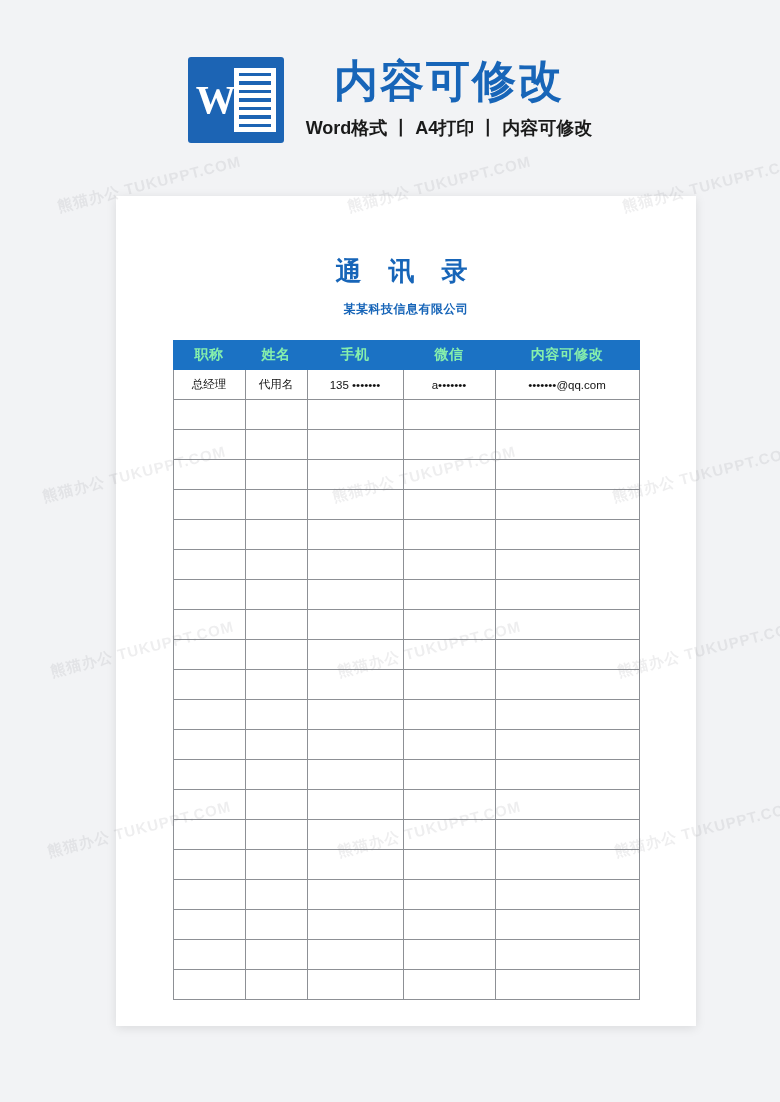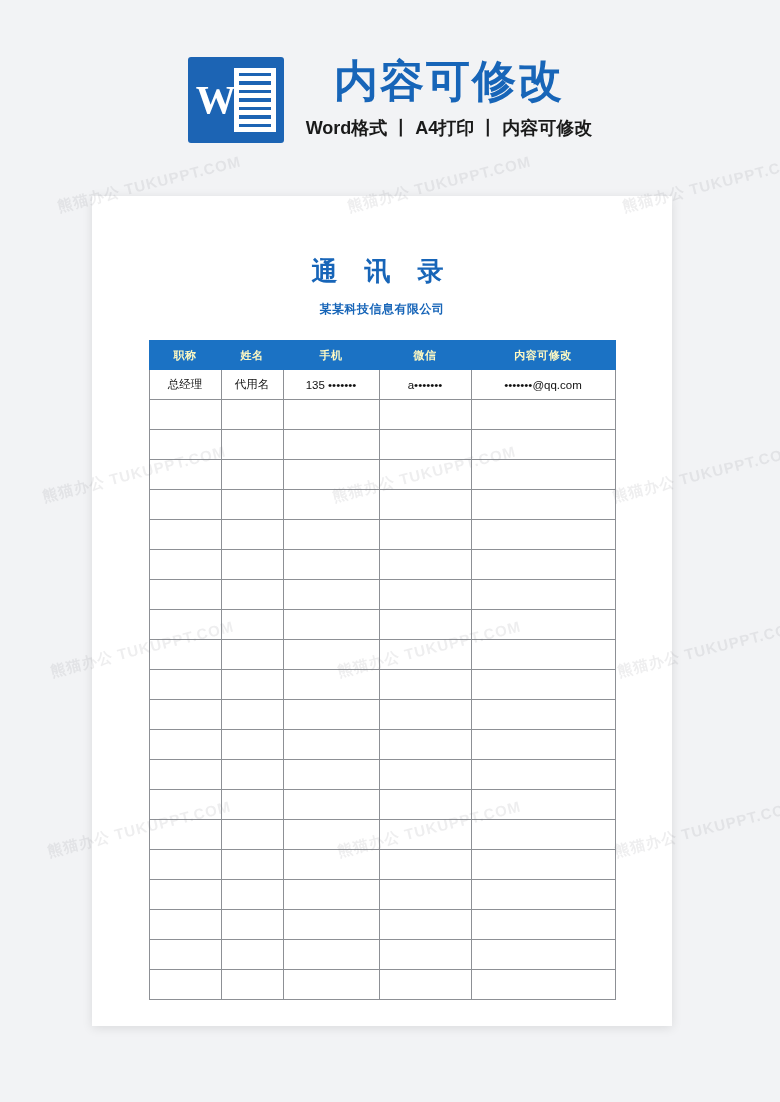--- a/index.html
+++ b/index.html
@@ -102,21 +102,21 @@
     margin-top: 8px;
     font-size: 18px;
     font-weight: bold;
     color: #1a1a1a;
     letter-spacing: 0px;
   }
 
   
   .paper {
     position: absolute;
-    left: 92px;
+    left: 116px;
     top: 196px;
     width: 580px;
     height: 830px;
     background: #ffffff;
     box-shadow: 0 2px 10px rgba(0,0,0,0.10);
     z-index: 3;
   }
   .doc-title {
     text-align: center;
     color: #1765b8;
@@ -136,22 +136,22 @@
   }
 
   table.contact-table {
     border-collapse: collapse;
     margin: 22px auto 0 auto;
     width: 466px;
     table-layout: fixed;
   }
   table.contact-table th {
     background: #1b72c4;
-    color: #fef9c3;
-    font-size: 11px;
+    color: #86efac;
+    font-size: 14px;
     font-weight: bold;
     height: 26px;
     border: 1px solid #1b72c4;
     text-align: center;
     letter-spacing: 0.5px;
   }
   table.contact-table td {
     border: 1px solid #8d9095;
     height: 29px;
     text-align: center;

